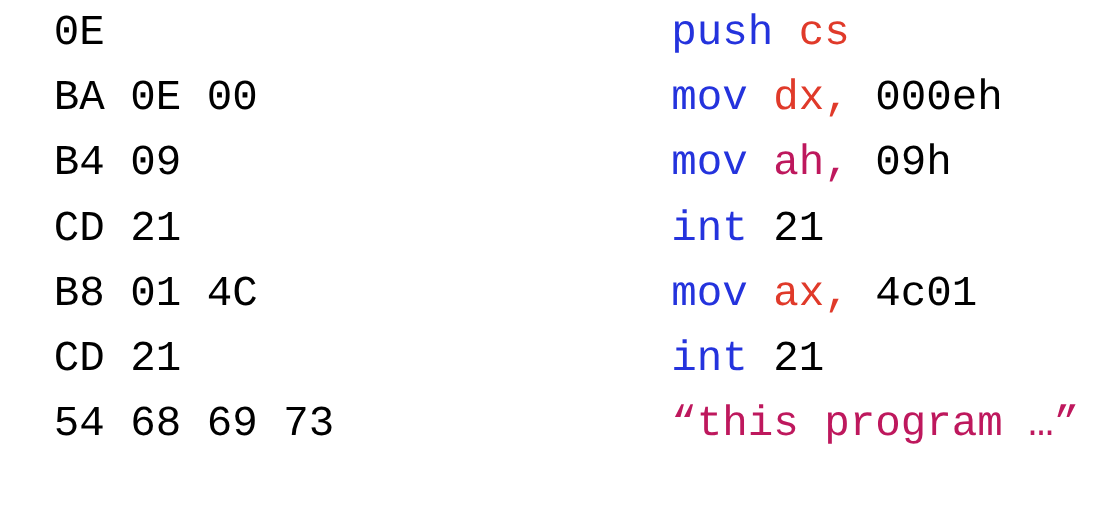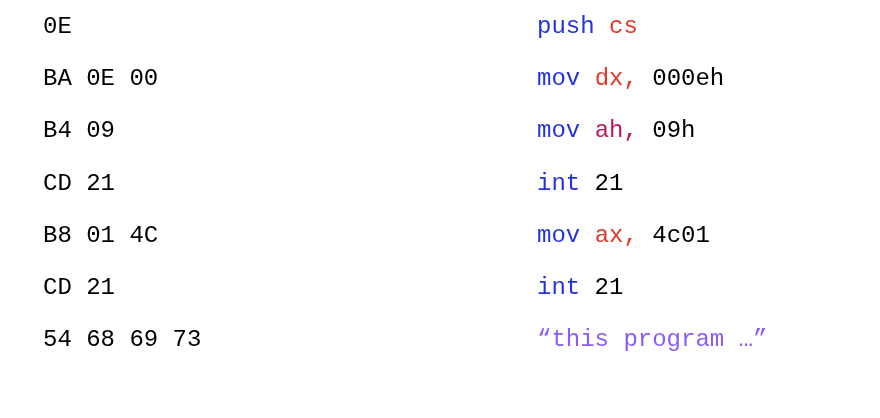--- a/index.html
+++ b/index.html
@@ -7,21 +7,21 @@
     padding: 0;
     background: #ffffff;
   }
   .screen {
     position: relative;
     width: 880px;
     height: 418px;
     background: #ffffff;
     overflow: hidden;
     font-family: "Liberation Mono", "DejaVu Sans Mono", monospace;
-    font-size: 24px;
+    font-size: 34px;
     color: #000000;
   }
   .listing {
     padding: 1px 0 0 43px;
   }
   .row {
     display: flex;
     height: 52.2px;
     line-height: 52.2px;
     white-space: pre;
@@ -43,15 +43,15 @@
 <body>
 
 <div class="screen">
   <div class="listing">
       <div class="row"><span class="hex">0E</span><span class="asm"><span class="tok" style="color: rgb(36, 51, 221);">push</span><span class="tok" style="color: rgb(0, 0, 0);"> </span><span class="tok" style="color: rgb(224, 58, 42);">cs</span></span></div>
       <div class="row"><span class="hex">BA 0E 00</span><span class="asm"><span class="tok" style="color: rgb(36, 51, 221);">mov</span><span class="tok" style="color: rgb(0, 0, 0);"> </span><span class="tok" style="color: rgb(224, 58, 42);">dx,</span><span class="tok" style="color: rgb(0, 0, 0); text-align: right;"> 000eh</span></span></div>
       <div class="row"><span class="hex">B4 09</span><span class="asm"><span class="tok" style="color: rgb(36, 51, 221);">mov</span><span class="tok" style="color: rgb(0, 0, 0);"> </span><span class="tok" style="color: #be185d;">ah,</span><span class="tok" style="color: rgb(0, 0, 0);"> 09h</span></span></div>
       <div class="row"><span class="hex">CD 21</span><span class="asm"><span class="tok" style="color: rgb(36, 51, 221);">int</span><span class="tok" style="color: rgb(0, 0, 0);"> 21</span></span></div>
       <div class="row"><span class="hex">B8 01 4C</span><span class="asm"><span class="tok" style="color: rgb(36, 51, 221);">mov</span><span class="tok" style="color: rgb(0, 0, 0);"> </span><span class="tok" style="color: rgb(224, 58, 42);">ax,</span><span class="tok" style="color: rgb(0, 0, 0); margin-top: 23px;"> 4c01</span></span></div>
       <div class="row"><span class="hex">CD 21</span><span class="asm"><span class="tok" style="color: rgb(36, 51, 221);">int</span><span class="tok" style="color: rgb(0, 0, 0);"> 21</span></span></div>
-      <div class="row"><span class="hex">54 68 69 73</span><span class="asm"><span class="tok" style="color: #8b5cf6;">“this program …”</span></span></div>
+      <div class="row"><span class="hex">54 68 69 73</span><span class="asm"><span class="tok" style="color: #be185d;">“this program …”</span></span></div>
     </div>
 </div>
 
 </body></html>

